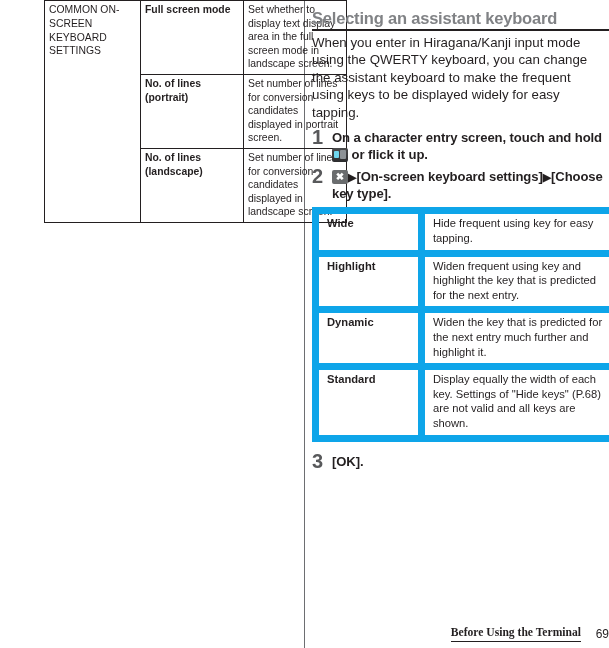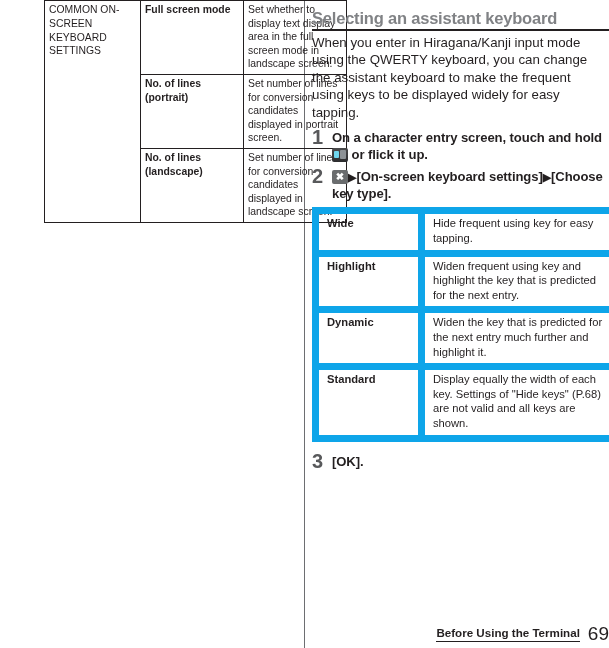--- a/index.html
+++ b/index.html
@@ -193,23 +193,24 @@
     align-items: flex-end;
     gap: 8px;
   }
   .footer-label {
     font-size: 11.6px;
     font-weight: bold;
     color: #231f20;
     border-bottom: 1.6px solid #231f20;
     padding-bottom: 1px;
     line-height: 14px;
+    font-family: Liberation Serif, serif;
   }
   .footer-page {
-    font-size: 19px;
+    font-size: 12px;
     color: #231f20;
     line-height: 16px;
     padding-bottom: 0px;
     min-width: 20px;
     text-align: right;
   }
 </style>
 </head>
 <body>
 

